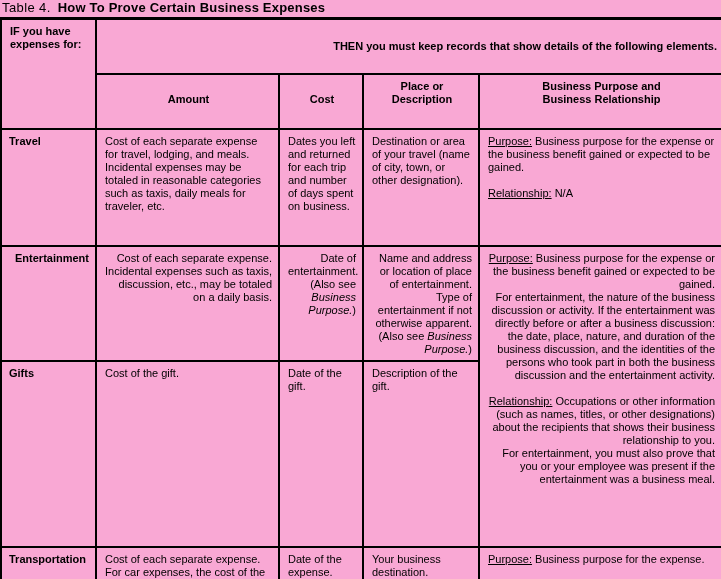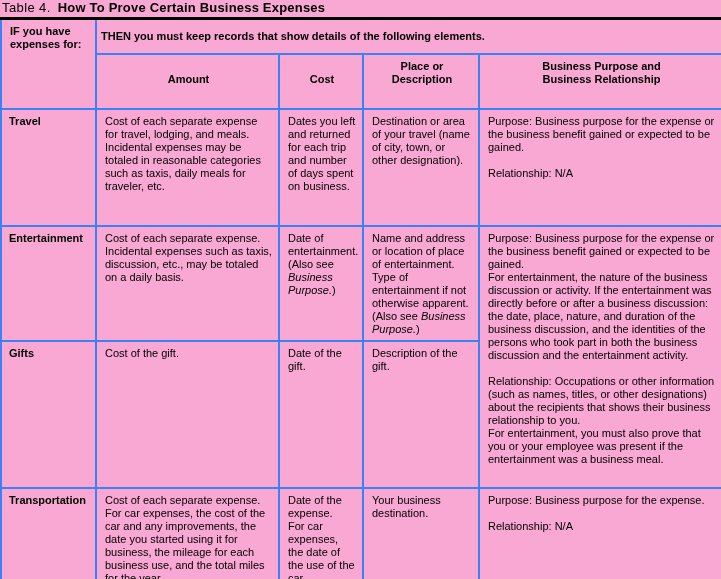--- a/index.html
+++ b/index.html
@@ -11,43 +11,43 @@
   .t-main { font-weight: bold; margin-left: 7px; letter-spacing: 0.2px; }
   table.tbl {
     border-collapse: collapse;
     table-layout: fixed;
     width: 721px;
     border: 2px solid #000;
     border-top-width: 3px;
     border-bottom-width: 3px;
   }
   .tbl td {
-    border: 2px solid #3b82f6;
+    border: 2px solid #000000;
     vertical-align: top;
     padding: 5px 6px 4px 8px;
     font-size: 11px;
     line-height: 13px;
   }
   td.if-cell { font-weight: bold; vertical-align: top; }
   td.then-cell {
-    font-weight: bold; text-align: left; vertical-align: middle;
-    height: 25px; padding: 10px 4px;
+    font-weight: bold; text-align: right; vertical-align: middle;
+    height: 25px; padding: 20px 4px;
   }
   td.sub-cell {
     font-weight: bold; text-align: center; vertical-align: bottom;
     padding-bottom: 22px; white-space: pre-line; height: 38px;
   }
   td.row-label { font-weight: bold; padding-left: 7px; }
   tr.r-travel { height: 117px; }
-  tr.r-ent { height: 115px; }
-  tr.r-gifts { height: 147px; }
+  tr.r-ent { height: 115px; text-align: right; }
+  tr.r-gifts { height: 186px; }
   tr.r-trans { height: 136px; }
   .para { margin: 0; }
   .para.gap { margin-top: 13px; }
-  .s-u { }
+  .s-u { text-decoration: underline; }
   .s-i { font-style: italic; }
 </style>
 </head>
 <body>
 
 <div class="page">
 
   <div class="title-bar">
     <span class="t-prefix">Table 4.</span><span class="t-main">How To Prove Certain Business Expenses</span>
   </div>

